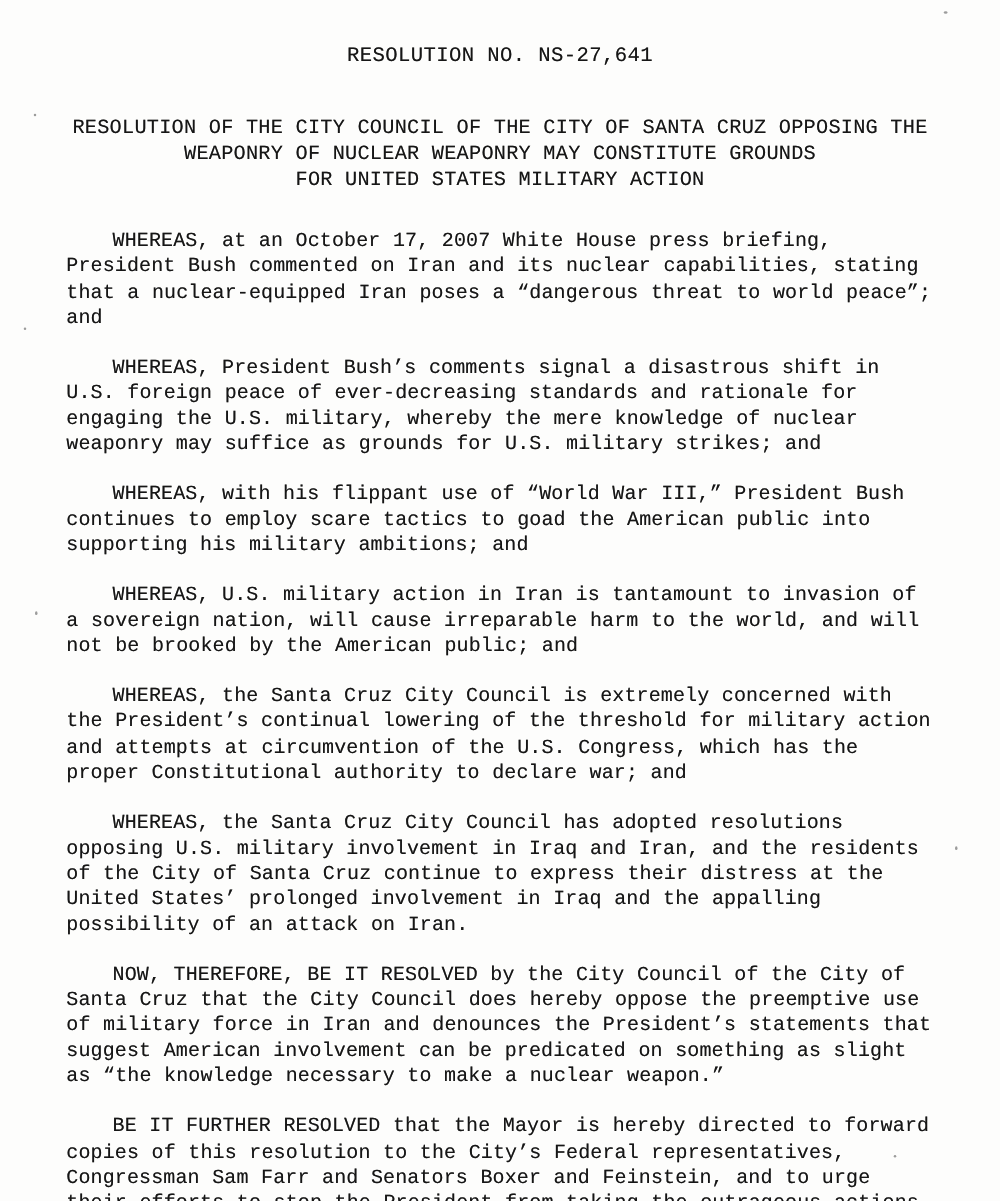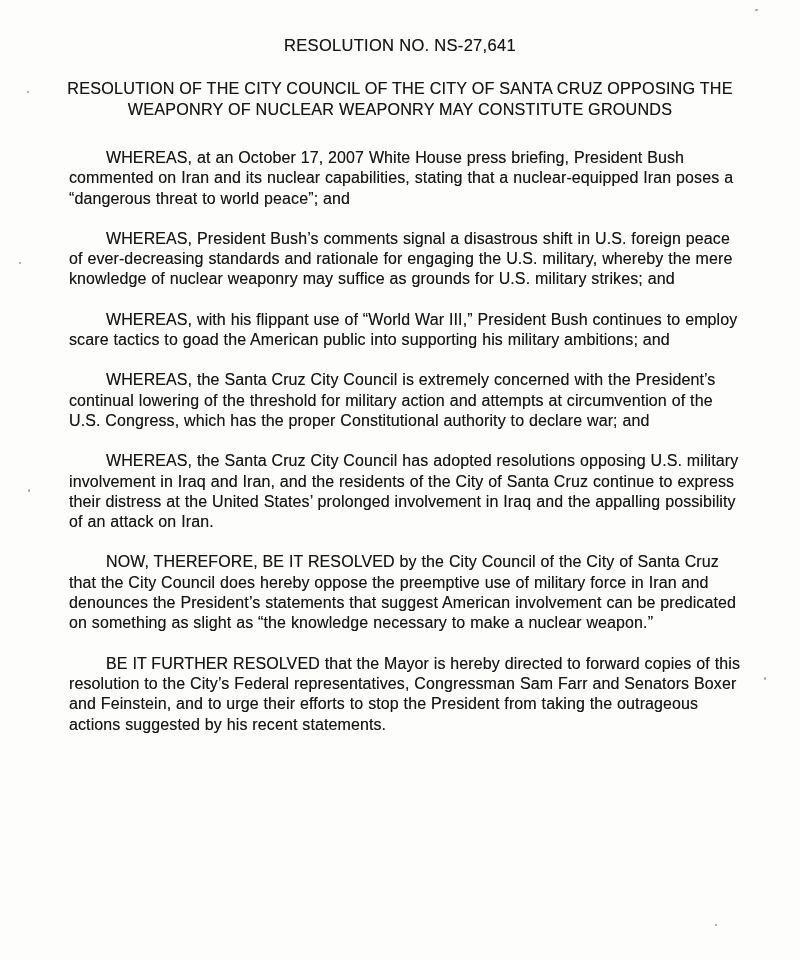--- a/index.html
+++ b/index.html
@@ -6,49 +6,49 @@
     margin: 0;
     padding: 0;
     background: #ffffff;
   }
   .page {
     position: relative;
     width: 800px;
     height: 961px;
     background: #fdfdfc;
     color: #161616;
-    font-family: Liberation Sans, sans-serif;
+    font-family: Liberation Mono, monospace;
     overflow: hidden;
     box-sizing: border-box;
     padding: 35px 53px 0 53px;
     
     text-shadow: 0 0 0.45px rgba(20,20,20,0.55);
   }
   .doc-title {
     text-align: center;
     font-size: 16.5px;
     line-height: 20px;
     letter-spacing: 0.3px;
     white-space: nowrap;
   }
   .doc-heading {
-    margin-top: 23px;
+    margin-top: 37px;
     text-align: center;
   }
   .heading-line {
     font-size: 16.2px;
     line-height: 21px;
     letter-spacing: 0.2px;
     white-space: nowrap;
   }
   .doc-body {
     margin-top: 28px;
   }
   .doc-body p {
-    margin: 20px 0 0 16px;
+    margin: 20px 0 0 0;
     font-size: 16px;
     line-height: 20.3px;
     text-indent: 37px;
     text-align: left;
     letter-spacing: 0.1px;
     word-spacing: 0.3px;
   }
   .doc-body p:first-child {
     margin-top: 0;
   }
@@ -68,26 +68,28 @@
 </head>
 <body>
 
 <div class="page">
 
   <div class="doc-title">RESOLUTION NO. NS-27,641</div>
 
   <div class="doc-heading">
     <div class="heading-line">RESOLUTION OF THE CITY COUNCIL OF THE CITY OF SANTA CRUZ OPPOSING THE</div>
     <div class="heading-line">WEAPONRY OF NUCLEAR WEAPONRY MAY CONSTITUTE GROUNDS</div>
+    <div class="heading-line">FOR UNITED STATES MILITARY ACTION</div>
   </div>
 
   <div class="doc-body">
     <p>WHEREAS, at an October 17, 2007 White House press briefing, President Bush commented on Iran and its nuclear capabilities, stating that a nuclear-equipped Iran poses a “dangerous threat to world peace”; and</p>
     <p>WHEREAS, President Bush’s comments signal a disastrous shift in U.S. foreign peace of ever-decreasing standards and rationale for engaging the U.S. military, whereby the mere knowledge of nuclear weaponry may suffice as grounds for U.S. military strikes; and</p>
     <p>WHEREAS, with his flippant use of “World War III,” President Bush continues to employ scare tactics to goad the American public into supporting his military ambitions; and</p>
+    <p>WHEREAS, U.S. military action in Iran is tantamount to invasion of a sovereign nation, will cause irreparable harm to the world, and will not be brooked by the American public; and</p>
     <p>WHEREAS, the Santa Cruz City Council is extremely concerned with the President’s continual lowering of the threshold for military action and attempts at circumvention of the U.S. Congress, which has the proper Constitutional authority to declare war; and</p>
     <p>WHEREAS, the Santa Cruz City Council has adopted resolutions opposing U.S. military involvement in Iraq and Iran, and the residents of the City of Santa Cruz continue to express their distress at the United States’ prolonged involvement in Iraq and the appalling possibility of an attack on Iran.</p>
     <p>NOW, THEREFORE, BE IT RESOLVED by the City Council of the City of Santa Cruz that the City Council does hereby oppose the preemptive use of military force in Iran and denounces the President’s statements that suggest American involvement can be predicated on something as slight as “the knowledge necessary to make a nuclear weapon.”</p>
     <p>BE IT FURTHER RESOLVED that the Mayor is hereby directed to forward copies of this resolution to the City’s Federal representatives, Congressman Sam Farr and Senators Boxer and Feinstein, and to urge their efforts to stop the President from taking the outrageous actions suggested by his recent statements.</p>
   </div>
 
   <div class="speck s1"></div>
   <div class="speck s2"></div>
   <div class="speck s3"></div>
   <div class="speck s4"></div>

